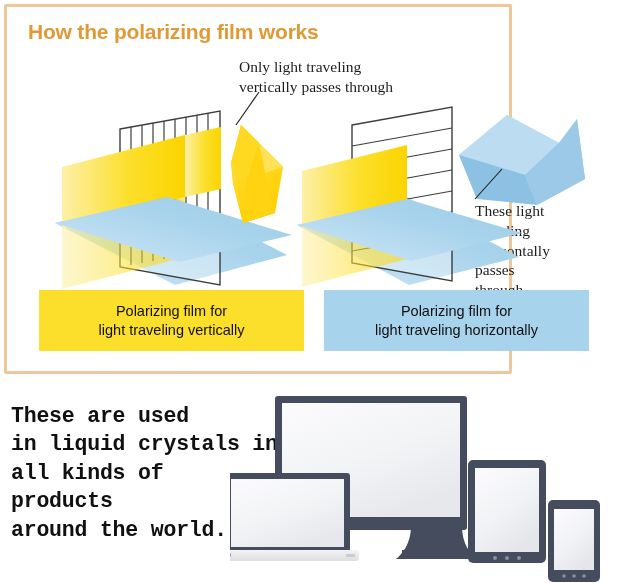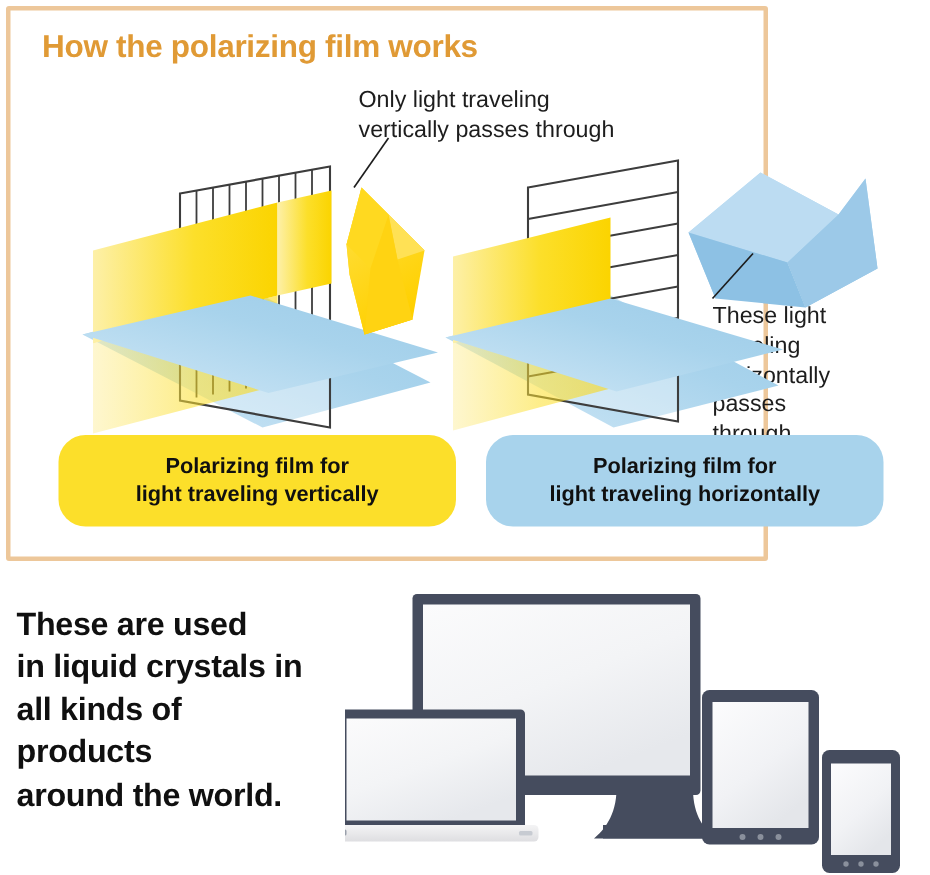--- a/index.html
+++ b/index.html
@@ -39,20 +39,21 @@
     white-space: nowrap;
   }
 
   
   .anno {
     position: absolute;
     font-size: 15.5px;
     color: #1d1d1d;
     line-height: 1.28;
     white-space: pre-line;
+    font-family: Liberation Serif, serif;
   }
   #anno-vertical {
     left: 232px;
     top: 50px;
   }
   #anno-horizontal {
     left: 468px;
     top: 194px;
   }
 
@@ -68,25 +69,24 @@
 
   
   .caption {
     position: absolute;
     box-sizing: border-box;
     display: flex;
     align-items: center;
     justify-content: center;
     text-align: center;
     font-size: 14.5px;
-    font-weight: bold;
+    font-weight: normal;
     color: #101010;
     line-height: 1.3;
     white-space: pre-line;
-    border-radius: 18px;
   }
   #caption-left {
     left: 32px;
     top: 283px;
     width: 265px;
     height: 61px;
     background: #fcdf2a;
   }
   #caption-right {
     left: 317px;
@@ -97,20 +97,21 @@
   }
 
   
   #bottom {
     position: absolute;
     left: 0;
     top: 378px;
     width: 620px;
     height: 205px;
     background: #ffffff;
+    font-family: Liberation Mono, monospace;
   }
 
   #bottom-text {
     position: absolute;
     left: 11px;
     top: 24px;
     font-size: 21.5px;
     font-weight: bold;
     color: #101010;
     line-height: 1.32;

